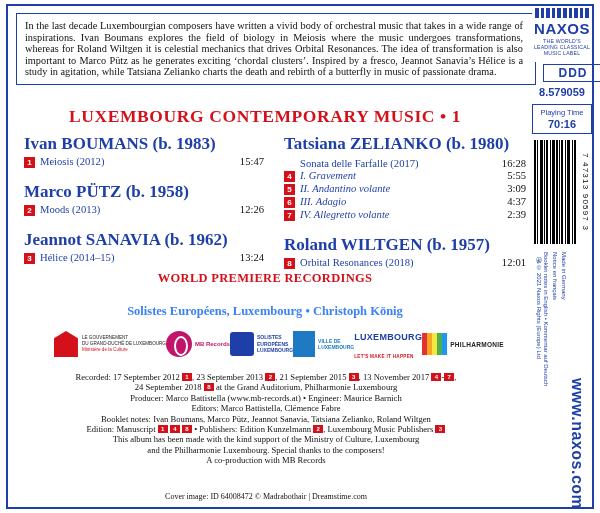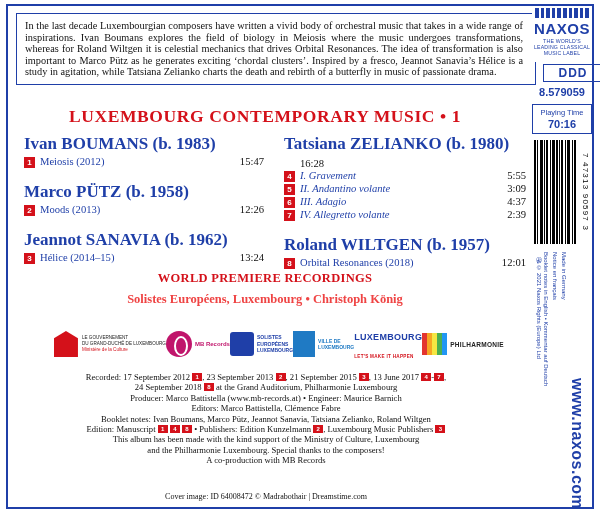--- a/index.html
+++ b/index.html
@@ -176,24 +176,24 @@
   .mvt .wtitle{font-style:italic;color:#1f3fa8;}
   .gap{height:13px;}
   .wpr{
     position:absolute;left:16px;top:271px;width:498px;
     text-align:center;
     font-family:"Liberation Serif", serif;
     font-weight:bold;font-size:12.5px;color:#d4111a;
     letter-spacing:0.3px;
   }
   .performers{
-    position:absolute;left:16px;top:292px;width:498px;
+    position:absolute;left:16px;top:304px;width:498px;
     text-align:center;
     font-family:"Liberation Serif", serif;
-    font-weight:bold;font-size:12.5px;color:#ef4444;
+    font-weight:bold;font-size:12.5px;color:#3b82f6;
   }
   
   .logos{
     position:absolute;left:24px;top:322px;width:480px;height:44px;
     display:flex;align-items:center;justify-content:flex-end;
   }
   .logo{display:flex;align-items:center;height:38px;}
   .lg-gov .mark{
     width:24px;height:26px;background:#d4111a;
     clip-path:polygon(50% 0,100% 28%,100% 100%,0 100%,0 28%);
@@ -297,20 +297,21 @@
 
   <div class="col col-right">
 
     <div>
       <div class="composer">
         <span>Tatsiana ZELIANKO</span>
         <span class="yrs">(b. 1980)</span>
       </div>
       <div class="work-row">
         <span class="tnum plain"></span>
+        <span class="wtitle ital">Sonata delle Farfalle (2017)</span>
         <span class="wtime">16:28</span>
       </div>
       <div class="work-row mvt">
         <span class="tnum">4</span>
         <span class="wtitle">I. Gravement</span>
         <span class="wtime">5:55</span>
       </div>
       <div class="work-row mvt">
         <span class="tnum">5</span>
         <span class="wtitle">II. Andantino volante</span>
@@ -378,21 +379,21 @@
           <i style="background:#f5e642"></i>
           <i style="background:#4caf50"></i>
           <i style="background:#2196f3"></i>
       </span>
       <span class="txt">PHILHARMONIE</span>
     </div>
   </div>
 
   <div class="credits">
     <p>
-      <span>Recorded: 17 September 2012 </span><span class="num">1</span><span>, 23 September 2013 </span><span class="num">2</span><span>, 21 September 2015 </span><span class="num">3</span><span>, 13 June 2017 </span><span class="num">4</span><span>-</span><span class="num">7</span><span>,</span>
+      <span>Recorded: 17 September 2012 </span><span class="num">1</span><span>, 23 September 2013 </span><span class="num">2</span><span>, 21 September 2015 </span><span class="num">3</span><span>, 13 November 2017 </span><span class="num">4</span><span>-</span><span class="num">7</span><span>,</span>
     </p>
     <p>
       <span>24 September 2018 </span><span class="num">8</span><span> at the Grand Auditorium, Philharmonie Luxembourg</span>
     </p>
     <p>Producer: Marco Battistella (www.mb-records.at) • Engineer: Maurice Barnich</p>
     <p>Editors: Marco Battistella, Clémence Fabre</p>
     <p>Booklet notes: Ivan Boumans, Marco Pütz, Jeannot Sanavia, Tatsiana Zelianko, Roland Wiltgen</p>
     <p>
       <span>Edition: Manuscript </span><span class="num">1</span> <span class="num">4</span> <span class="num">8</span><span> • Publishers: Edition Kunzelmann </span><span class="num">2</span><span>, Luxembourg Music Publishers </span><span class="num">3</span>
     </p>

